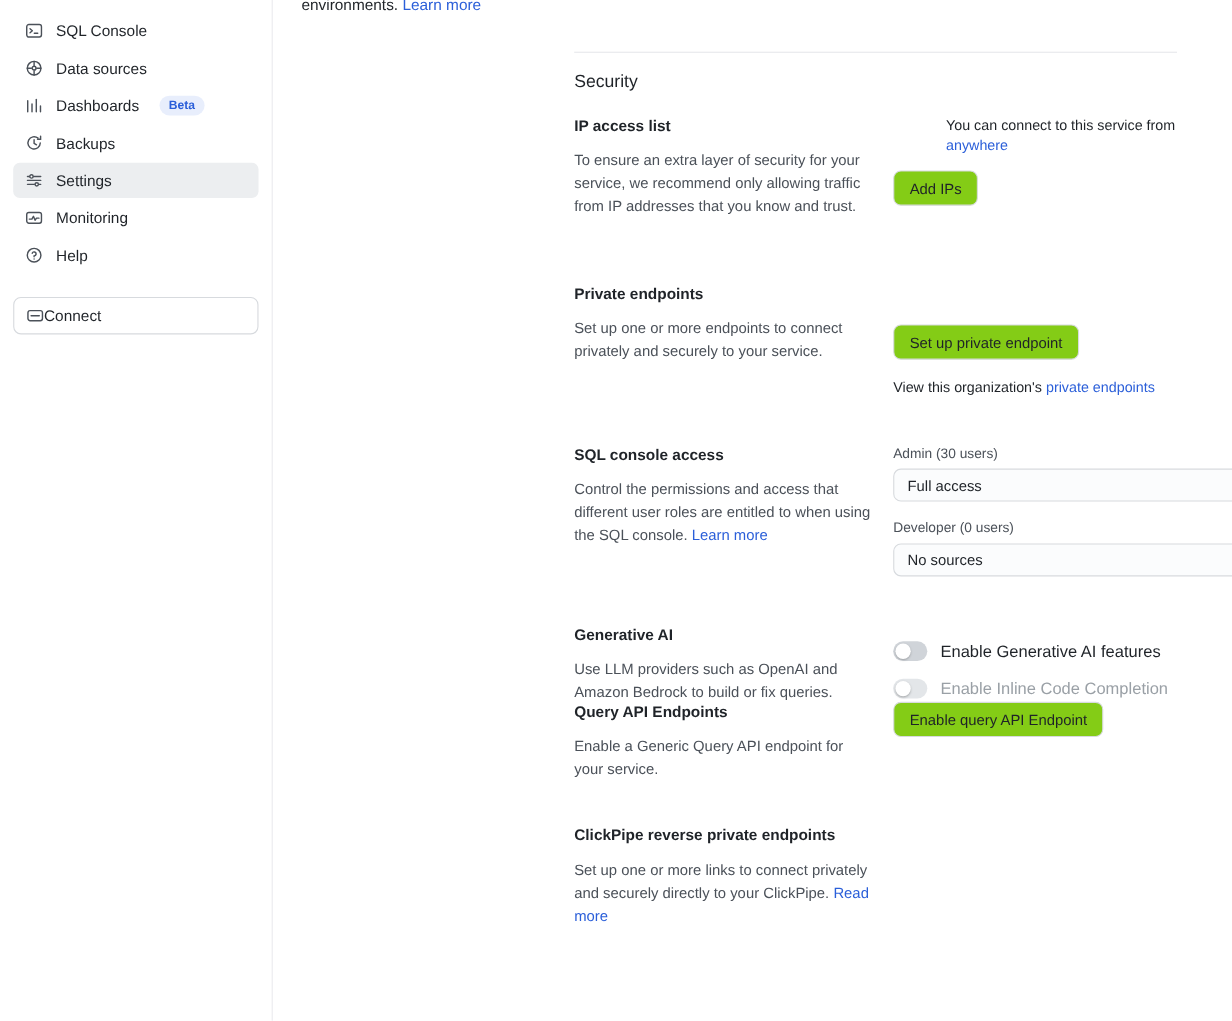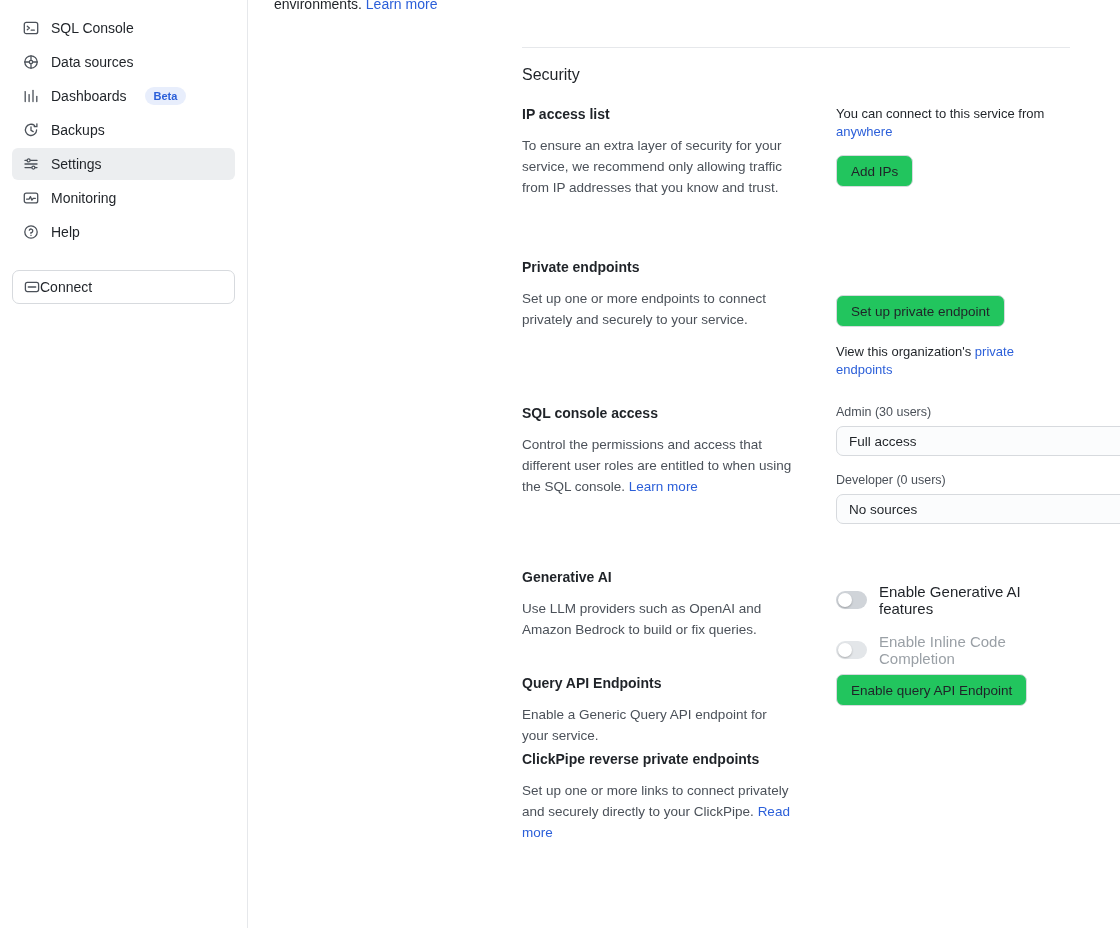--- a/index.html
+++ b/index.html
@@ -112,21 +112,20 @@
     position: absolute;
     left: 274px;
     top: 66px;
   }
 
   .row {
     display: flex;
     position: absolute;
     left: 274px;
     right: 50px;
-    gap: 24px;
   }
   .col-left { width: 290px; flex: 0 0 290px; padding-right: 20px; }
   .col-right { flex: 1 1 auto; }
 
   .row-title {
     font-size: 14px;
     font-weight: bold;
     color: #1f2328;
     margin: 0 0 12px 0;
     line-height: 18px;
@@ -139,21 +138,21 @@
   }
 
   .btn {
     display: inline-flex;
     align-items: center;
     justify-content: center;
     height: 32px;
     padding: 0 14px;
     border: 1px solid #d7dade;
     border-radius: 7px;
-    background: #22c55e;
+    background: #84cc16;
     font-size: 13.5px;
     color: #1f2328;
     cursor: pointer;
     font-family: "Liberation Sans", sans-serif;
   }
 
   .small-text {
     font-size: 13px;
     color: #1f2328;
     line-height: 18px;
@@ -326,21 +325,21 @@
     <div class="divider"></div>
 
     <div class="section-title">Security</div>
 
     <section class="row" style="top:105px;">
       <div class="col-left">
         <div class="row-title">IP access list</div>
         <p class="row-desc">To ensure an extra layer of security for your service, we recommend only allowing traffic from IP addresses that you know and trust.</p>
       </div>
       <div class="col-right">
-        <div class="small-text" style="margin-bottom:14px;">
+        <div class="small-text" style="margin-bottom:14px;margin-left:48px;">
           <span>You can connect to this service from</span>
           <a class="link">anywhere</a>
         </div>
         <button class="btn">Add IPs</button>
       </div>
     </section>
 
     <section class="row" style="top:258px;">
       <div class="col-left">
         <div class="row-title">Private endpoints</div>
@@ -389,21 +388,21 @@
         </div>
         <div class="toggle-row">
           <span class="toggle disabled">
               <span class="knob"></span>
             </span>
           <span class="toggle-label muted">Enable Inline Code Completion</span>
         </div>
       </div>
     </section>
 
-    <section class="row" style="top:674px;">
+    <section class="row" style="top:638px;">
       <div class="col-left">
         <div class="row-title">Query API Endpoints</div>
         <p class="row-desc">Enable a Generic Query API endpoint for your service.</p>
       </div>
       <div class="col-right">
         <button class="btn">Enable query API Endpoint</button>
       </div>
     </section>
 
     <section class="row" style="top:750px;flex-direction:column;">

